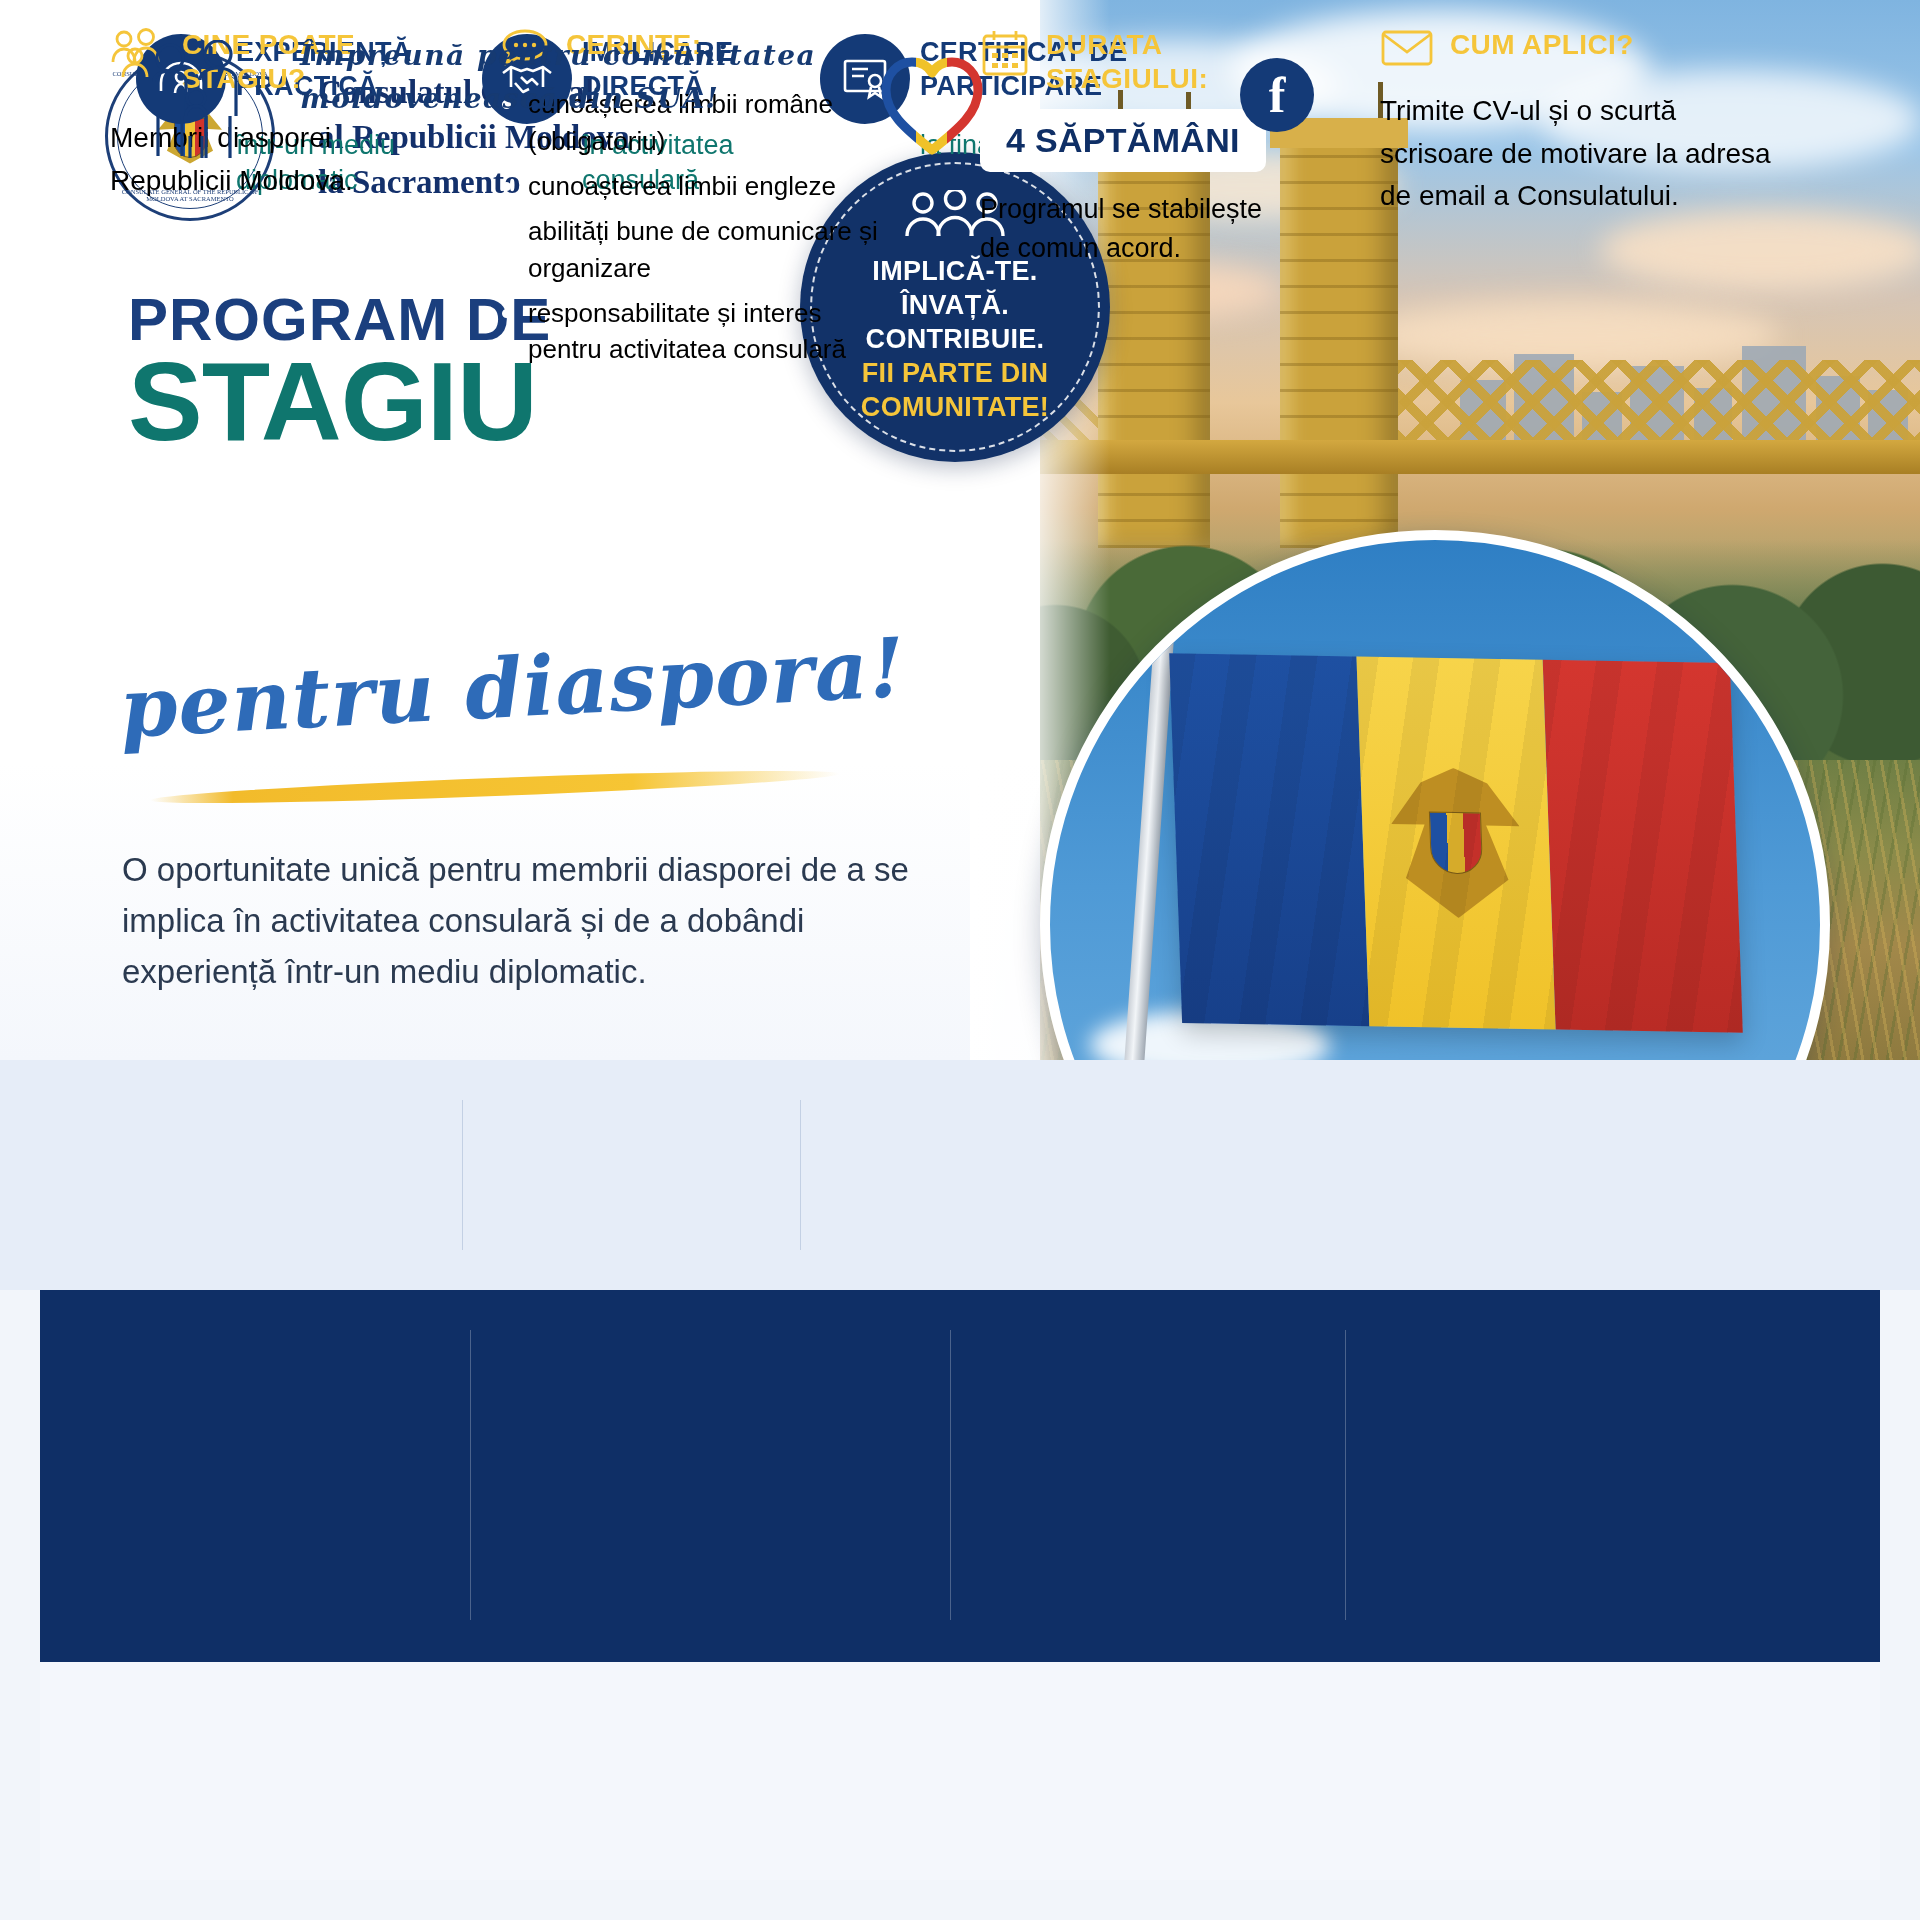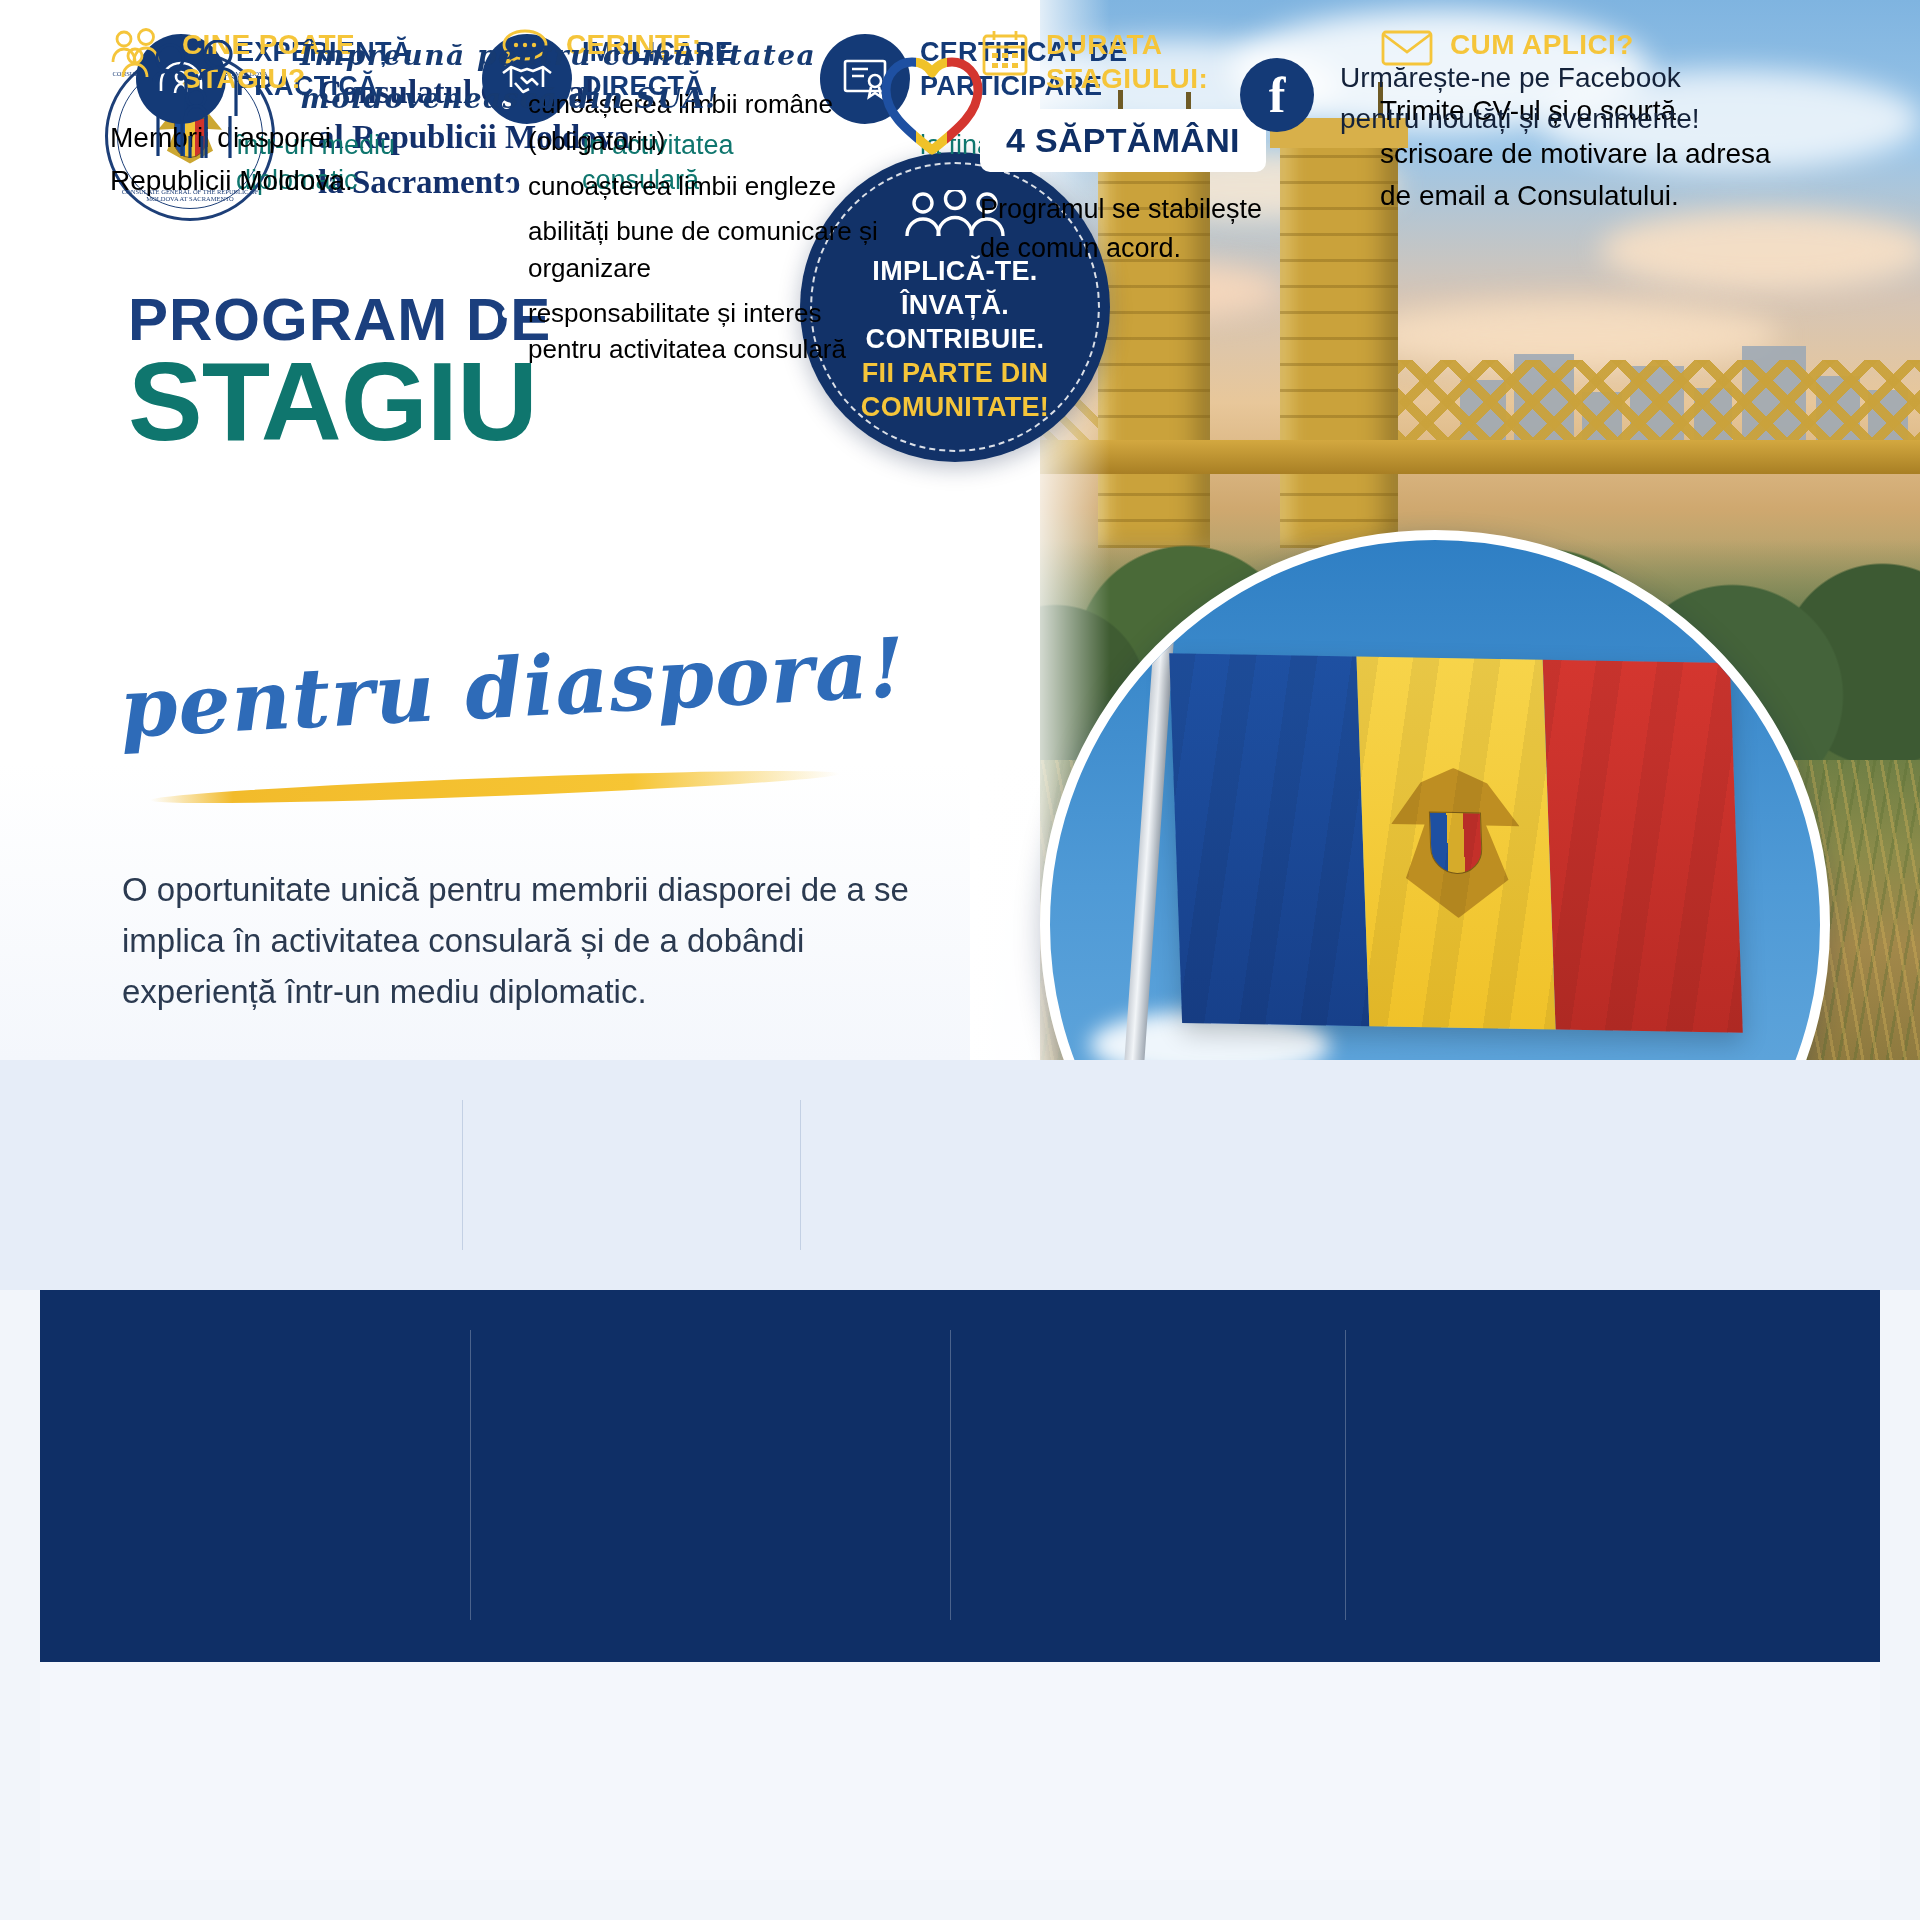--- a/index.html
+++ b/index.html
@@ -170,21 +170,21 @@
     transform: rotate(-3deg); transform-origin: left center;
   }
   .underline-swoosh {
     position: absolute; left: 150px; top: 778px; width: 690px; height: 18px;
     border-radius: 50%;
     background: linear-gradient(to right, rgba(245,190,40,0) 0%, #f2bb2b 12%, #f6c534 70%, rgba(246,197,52,0) 100%);
     transform: rotate(-2.2deg);
   }
 
   .lead {
-    position: absolute; left: 122px; top: 864px; width: 810px;
+    position: absolute; left: 122px; top: 844px; width: 810px;
     font-size: 33px; line-height: 1.55; color: #2b3a50;
   }
 
   
   .badge {
     position: absolute; left: 800px; top: 152px; width: 310px; height: 310px;
     border-radius: 50%; background: #123268; color: #fff;
     display: flex; flex-direction: column; align-items: center; justify-content: center;
     text-align: center; box-shadow: 0 6px 22px rgba(10,30,70,.28);
   }
@@ -598,18 +598,14 @@
           <stop offset="100%" stop-color="#d4362f"></stop>
         </linearGradient>
       </defs>
       <path d="M52 98C24 76 6 60 6 38 6 22 18 10 32 10c9 0 16 4 20 11 4-7 11-11 20-11 14 0 26 12 26 28 0 22-18 38-46 60z" fill="none" stroke="url(#hg)" stroke-width="9" stroke-linejoin="round"></path>
     </svg>
   </div>
 
   <div class="fb-circle">
     <span>f</span>
   </div>
-  <div class="fb-text">
-    <div>Urmărește-ne pe Facebook</div>
-    <div>pentru noutăți și evenimente!</div>
-  </div>
 
 </div>
 
 </body></html>

